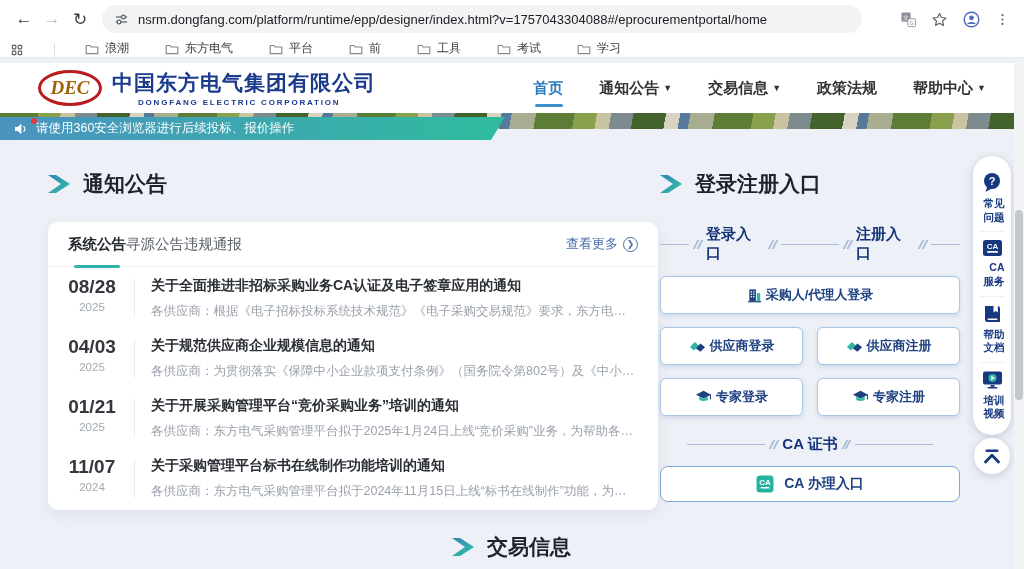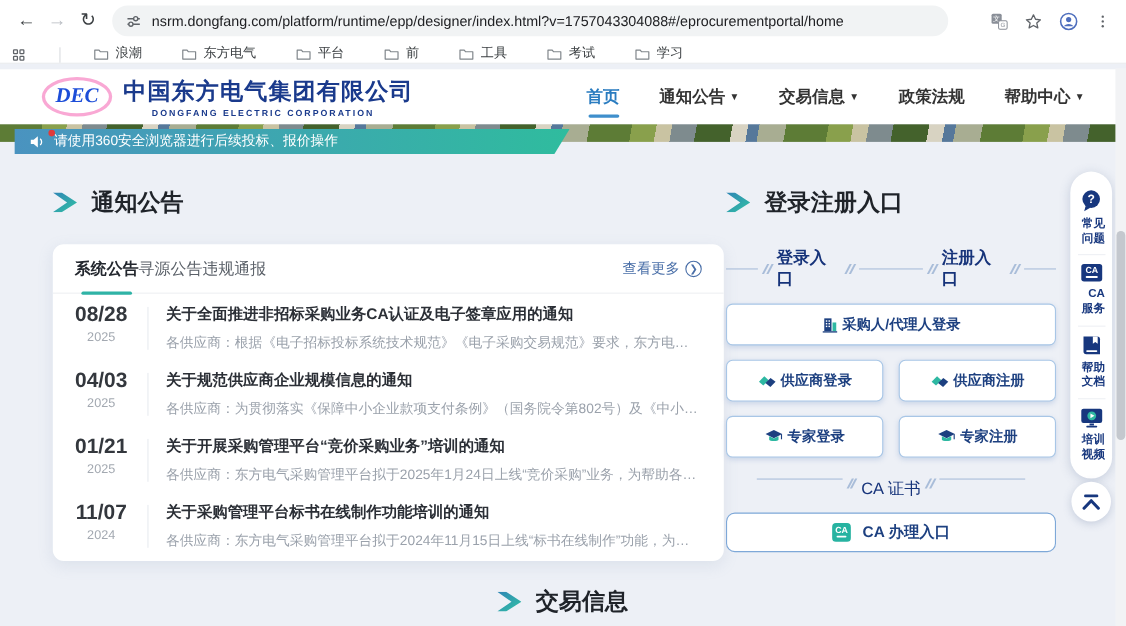--- a/index.html
+++ b/index.html
@@ -14,34 +14,34 @@
   .omnibox .url { font-size:13px; color:#202124; white-space:nowrap; overflow:hidden; }
   .chrome-right { display:flex; align-items:center; gap:14px; margin-left:auto; padding-right:4px; }
 
   
   .bookmarks { position:absolute; left:0; top:34px; width:1024px; height:24px; background:#fff; border-bottom:1px solid #e8eaed; display:flex; align-items:flex-end; padding:0 10px; gap:36px; }
   .bm-item { display:flex; align-items:center; gap:6px; font-size:12px; color:#3c4043; }
   .bm-sep { width:1px; height:14px; background:#dadce0; margin:0 -6px; }
 
   
   .site-header { position:absolute; left:0; top:63px; width:1024px; height:50px; background:#fff; display:flex; align-items:center; padding:0 38px; }
-  .logo-oval { width:64px; height:36px; border:3px solid #f9a8d4; border-radius:50%; display:flex; align-items:center; justify-content:center; font-family:"Liberation Serif","DejaVu Serif",serif; font-style:italic; font-weight:bold; font-size:19px; color:#1d4ed8; flex:none; }
+  .logo-oval { width:64px; height:36px; border:3px solid #b91c1c; border-radius:50%; display:flex; align-items:center; justify-content:center; font-family:"Liberation Serif","DejaVu Serif",serif; font-style:italic; font-weight:bold; font-size:19px; color:#a16207; flex:none; }
   .logo-text { margin-left:10px; }
   .logo-cn { font-size:21px; font-weight:bold; color:#1a3a8c; letter-spacing:1px; }
   .logo-en { font-size:8px; font-weight:bold; color:#1a3a8c; letter-spacing:1.8px; margin-top:1px;padding-left:26px; }
   .main-nav { margin-left:auto; display:flex; gap:36px; align-items:center; }
   .nav-item { font-size:15px; font-weight:bold; color:#333; position:relative; display:flex; align-items:center; gap:4px; }
   .nav-item.active { color:#2a7cc0; }
   .nav-item .caret { font-size:9px; color:#333; }
   .nav-underline { position:absolute; left:2px; bottom:-9px; width:28px; height:3px; background:#3f8fcc; border-radius:2px; }
 
   
   .photo-strip { position:absolute; left:0; top:113px; width:1024px; height:16px;
     background:repeating-linear-gradient(100deg,#5d7c36 0 38px,#89a04c 38px 60px,#c9c3a2 60px 74px,#7e8b8e 74px 96px,#44622c 96px 128px,#d8d3c2 128px 142px,#56789a 142px 152px,#a8ad92 152px 176px); }
-  .ticker { position:absolute; left:13px; top:117px; width:505px; height:23px;
+  .ticker { position:absolute; left:0; top:117px; width:505px; height:23px;
     background:linear-gradient(90deg,#4a93c0,#2fbc9e); clip-path:polygon(0 0,100% 0,calc(100% - 14px) 100%,0 100%);
     display:flex; align-items:center; padding:0 14px; gap:8px; color:#fff; font-size:12.5px; }
   .ticker .dot { position:absolute; left:31px; top:1px; width:6px; height:6px; border-radius:50%; background:#e23a3a; }
 
   
   .section-head { display:flex; align-items:center; gap:13px; font-size:21px; font-weight:bold; color:#1f2329; }
 
   
   .left-col { position:absolute; left:48px; top:170px; width:610px; }
   .notice-card { margin-top:24px; background:#fff; border-radius:10px; height:288px; box-shadow:0 4px 14px rgba(120,140,180,.14); overflow:hidden; }
@@ -63,21 +63,21 @@
   
   .right-col { position:absolute; left:660px; top:170px; width:300px; }
   .entry-headers { display:flex; margin-top:27px; }
   .entry-head { flex:1; display:flex; align-items:center; justify-content:center; gap:6px; color:#16337a; font-weight:bold; font-size:15px; }
   .hline { width:30px; height:1px; background:#a9bdd9; }
   .hline.long { width:78px; }
   .slashes { display:flex; gap:2px; }
   .slashes i { display:block; width:1.6px; height:9px; background:#a9bdd9; transform:skewX(-28deg); }
   .btn-row { display:flex; gap:14px; margin-top:13px; }
   .entry-btn { flex:1; height:38px; background:#fff; border:1px solid #a8c6e6; border-radius:6px; box-shadow:0 2px 5px rgba(120,150,200,.28); display:flex; align-items:center; justify-content:center; gap:4px; color:#1d4080; font-size:13px; font-weight:600; }
-  .ca-header { display:flex; align-items:flex-start; justify-content:center; gap:6px; color:#16337a; font-weight:normal; font-size:15px; margin-top:19px; }
+  .ca-header { display:flex; align-items:center; justify-content:center; gap:6px; color:#16337a; font-weight:bold; font-size:15px; margin-top:19px; }
   .ca-btn { height:36px; margin-top:12px; background:#fff; border:1px solid #7ea8d8; border-radius:8px; display:flex; align-items:center; justify-content:center; gap:10px; color:#1d4080; font-size:14px; font-weight:600; }
 
   
   .trade-head { position:absolute; left:452px; top:533px; }
 
   
   .float-panel { position:absolute; left:973px; top:156px; width:38px; background:#fff; border-radius:19px; box-shadow:0 2px 10px rgba(100,120,160,.3); padding:9px 0 7px; display:flex; flex-direction:column; align-items:center; }
   .float-item { display:flex; flex-direction:column; align-items:center; gap:4px; padding:7px 0; }
   .float-item + .float-item { border-top:1px solid #eef0f4; }
   .float-label { width:25px; font-size:10.5px; line-height:1.3; color:#17377e; font-weight:bold; text-align:right; word-break:break-all; }

